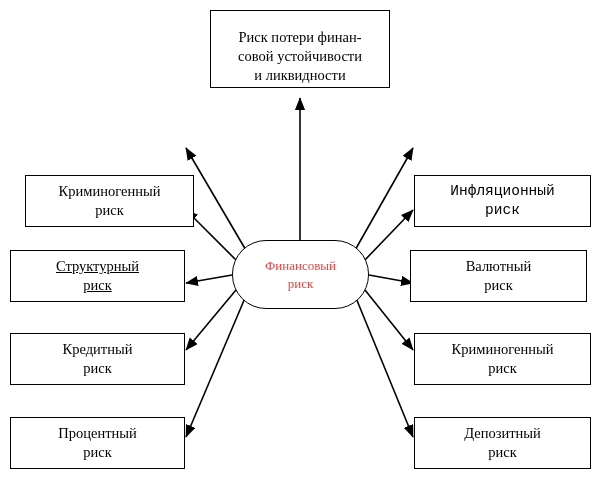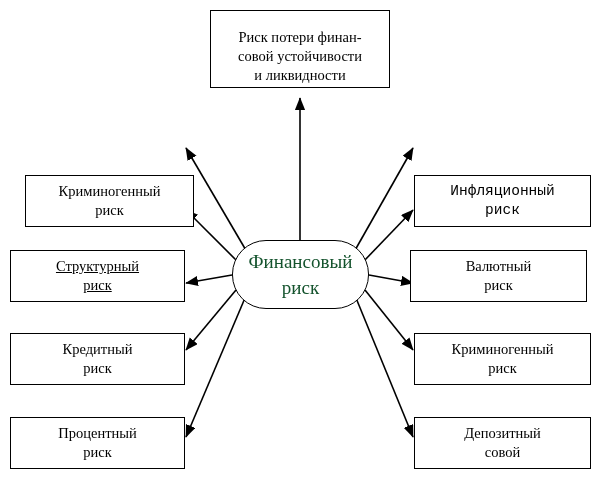--- a/index.html
+++ b/index.html
@@ -32,23 +32,23 @@
   }
   .center-node {
     position: absolute;
     border: 1px solid #000000;
     background: #ffffff;
     box-sizing: border-box;
     display: flex;
     align-items: center;
     justify-content: center;
     text-align: center;
-    font-size: 19px;
+    font-size: 13px;
     line-height: 1.32;
-    color: #14532d;
+    color: #ef4444;
     white-space: pre-line;
     border-radius: 34px;
   }
   svg.arrows {
     position: absolute;
     left: 0;
     top: 0;
     width: 601px;
     height: 485px;
     pointer-events: none;
@@ -121,21 +121,21 @@
 риск</span>
   </div>
 
   <div class="node" style="left:414px; top:333px; width:177px; height:52px;">
     <span>Криминогенный
 риск</span>
   </div>
 
   <div class="node" style="left:414px; top:417px; width:177px; height:52px;">
     <span>Депозитный
-совой</span>
+риск</span>
   </div>
 
   <div class="center-node" style="left:232px; top:240px; width:137px; height:69px;">
     <span>Финансовый
 риск</span>
   </div>
 
 </div>
 
 </body></html>

